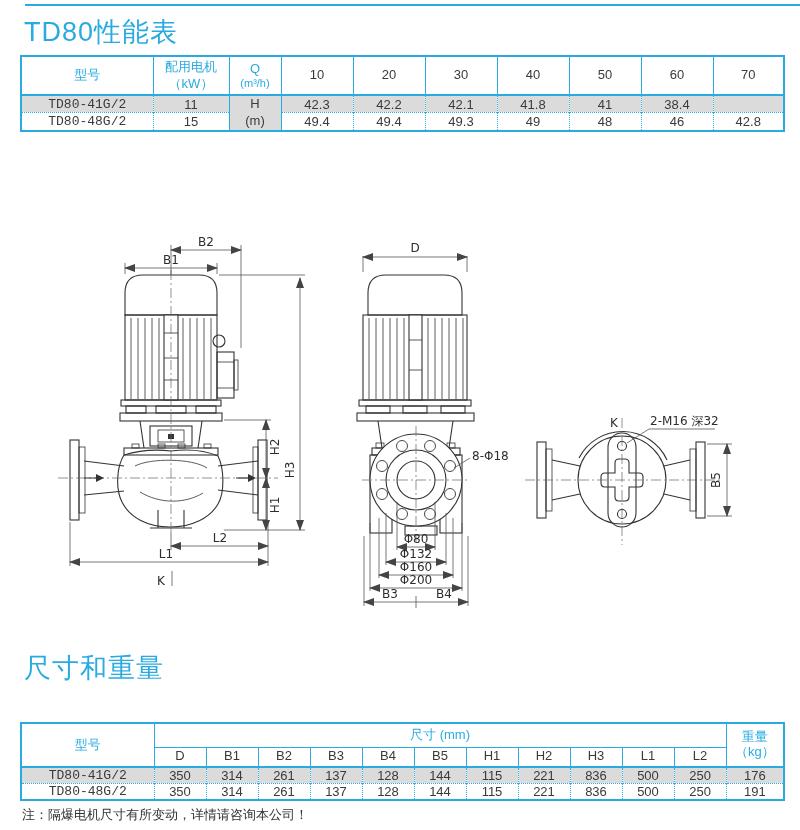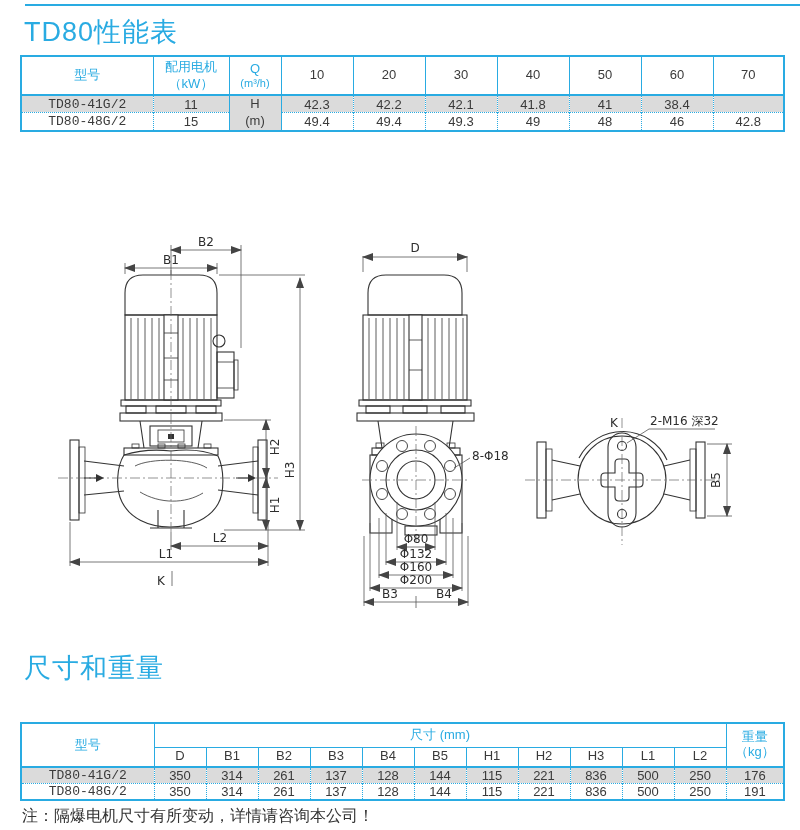--- a/index.html
+++ b/index.html
@@ -31,21 +31,21 @@
   #dims thead th{border-left:1px solid var(--accent);line-height:1.15;}
   #dims th.group{color:var(--accent);border-bottom:1px solid var(--accent);margin-left:7px;}
   #dims th.model-h,#dims th.weight-h{color:var(--accent);border-bottom:2px solid var(--accent);}
   #dims tr.r2 th{color:var(--ink);border-bottom:2px solid var(--accent);}
   #dims tbody td{border-left:1px dotted var(--accent);border-top:1px dotted var(--accent);color:var(--ink);}
   #dims tbody tr.first td{border-top:none;}
   #dims tr.stripe td{background:#DBDBDB;}
   
   #drawing{position:absolute;top:230px;left:20px;}
   #drawing text{font-family:"DejaVu Sans","Liberation Sans",sans-serif;font-size:12px;fill:#2d2d2d;}
-  .note{position:absolute;left:22px;top:806px;font-size:16px;color:#333;}
+  .note{position:absolute;left:22px;top:806px;font-size:13px;color:#333;}
 </style>
 </head>
 <body>
 
 <div class="page">
 
   <div class="top-rule"></div>
 
   <h1 class="sec-title" id="perf-title">TD80性能表</h1>
 

